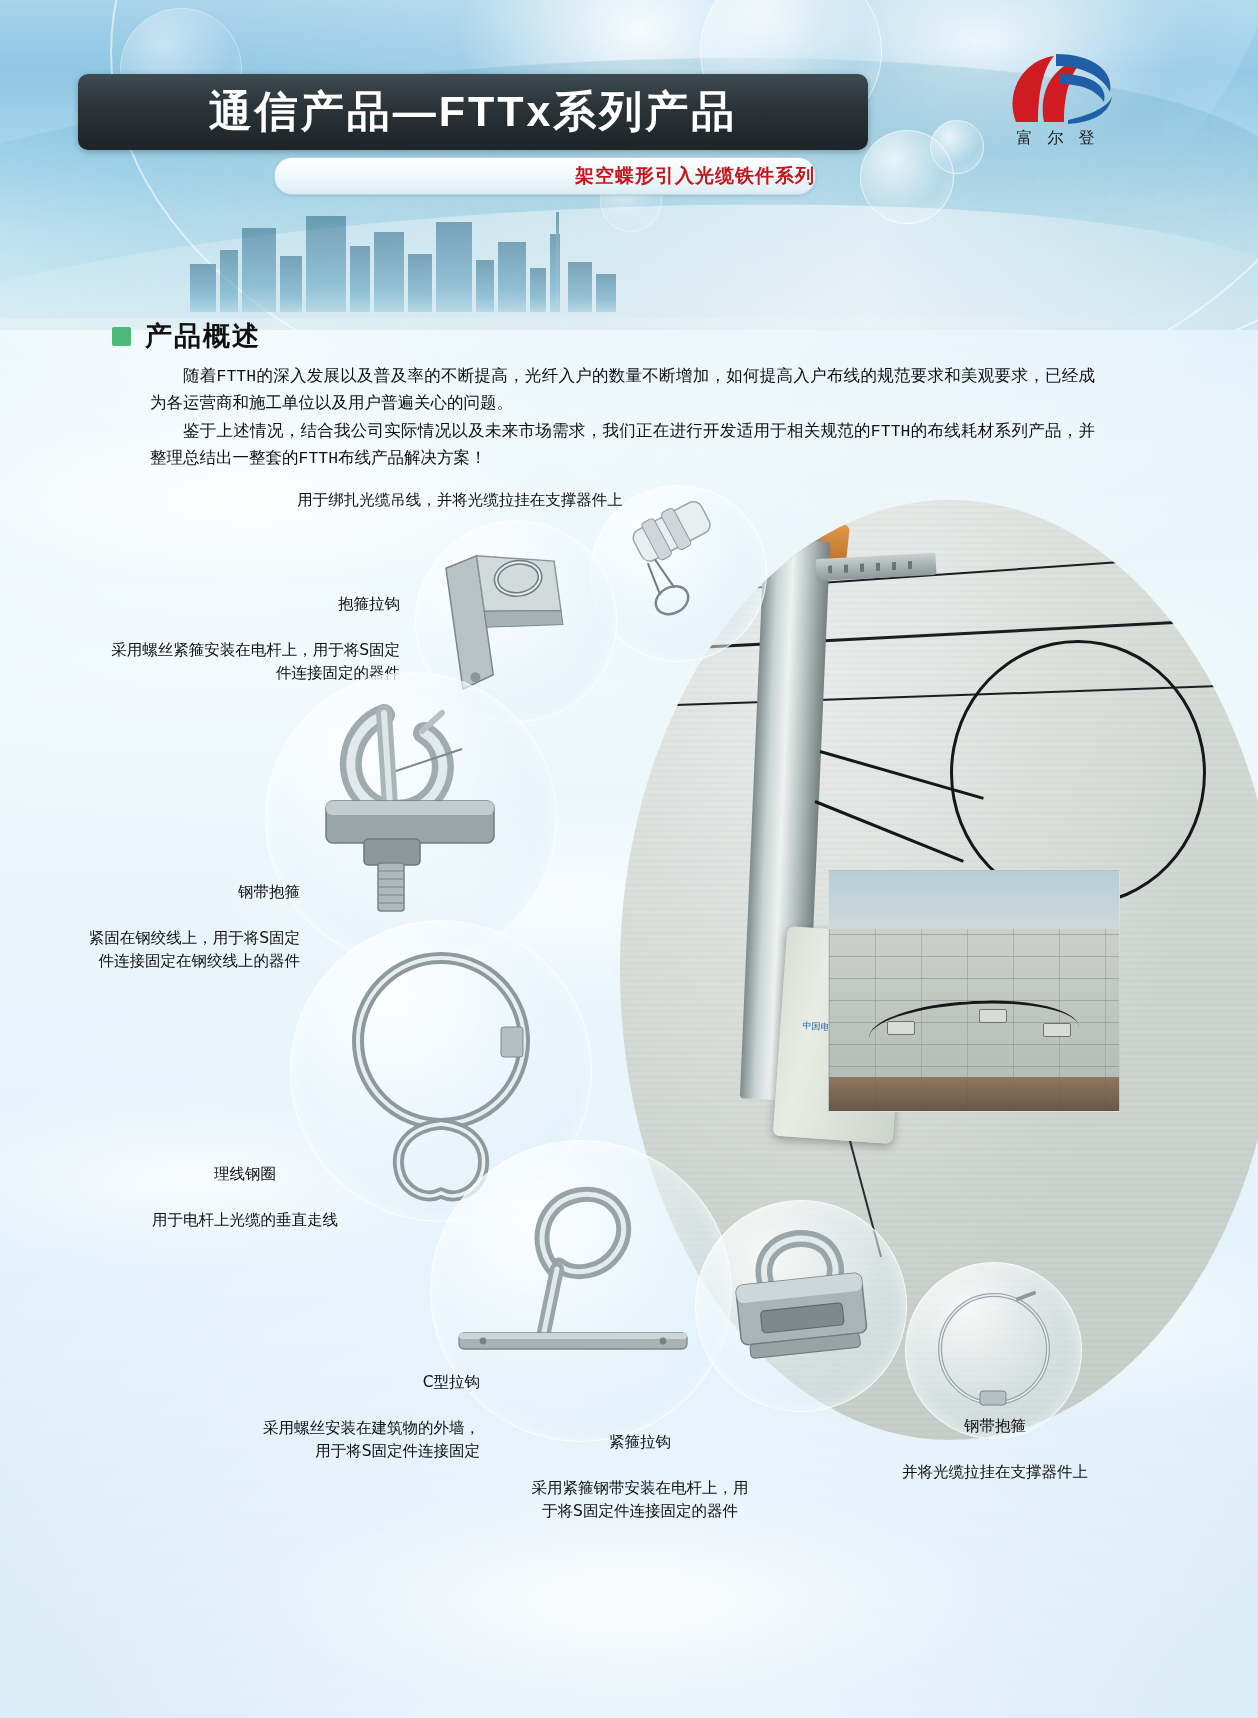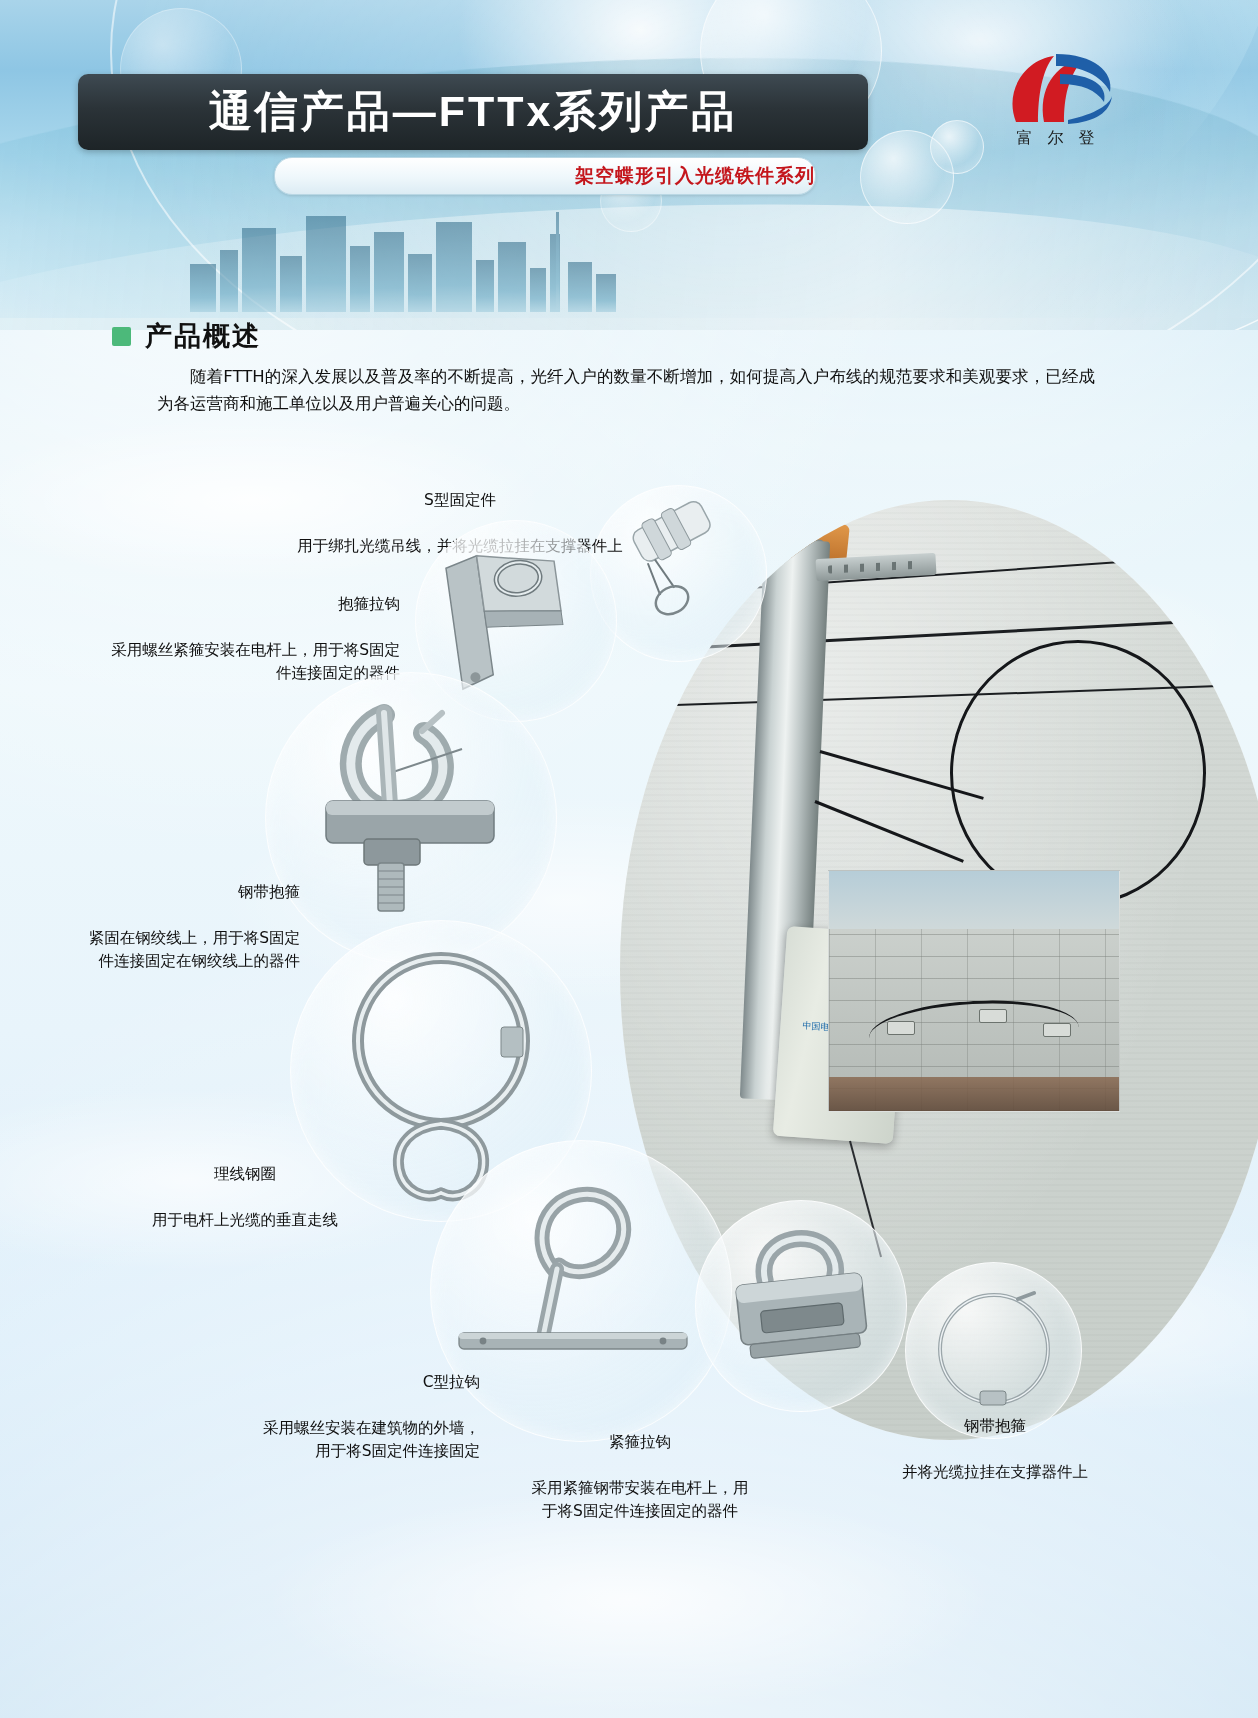--- a/index.html
+++ b/index.html
@@ -218,21 +218,21 @@
 
   .body-text {
     position: absolute;
     left: 150px; top: 363px;
     width: 945px;
     font-size: 16.5px;
     line-height: 27px;
     color: #101010;
     font-family: "DejaVu Sans", "Liberation Sans", sans-serif;
   }
-  .body-text p { margin: 0 0 1px 7px; text-indent: 2em; text-align: justify; }
+  .body-text p { margin: 0 0 1px 0; text-indent: 2em; text-align: justify; font-family: Liberation Mono, monospace; }
 
   
   .photo-circle {
     position: absolute;
     left: 620px; top: 500px;
     width: 660px; height: 940px;
     border-radius: 330px / 470px;
     overflow: hidden;
     box-shadow: 0 0 0 1px rgba(255,255,255,0.6) inset;
   }
@@ -446,20 +446,21 @@
     </div>
   </div>
 
   <div class="sec-head">
     <span class="sec-bullet"></span>
     <span class="sec-title">产品概述</span>
   </div>
 
   <div class="body-text">
     <p>随着FTTH的深入发展以及普及率的不断提高，光纤入户的数量不断增加，如何提高入户布线的规范要求和美观要求，已经成为各运营商和施工单位以及用户普遍关心的问题。</p>
+    <p>鉴于上述情况，结合我公司实际情况以及未来市场需求，我们正在进行开发适用于相关规范的FTTH的布线耗材系列产品，并整理总结出一整套的FTTH布线产品解决方案！</p>
   </div>
 
   <div class="photo-circle">
     <div class="photo-inner">
       <div class="wall-tex"></div>
 
       <div class="wire" style="left:0px; top:96px; width:680px; transform:rotate(-4deg);"></div>
       <div class="wire" style="left:0px; top:150px; width:680px; transform:rotate(-3deg); height:3px;"></div>
       <div class="wire" style="left:0px; top:206px; width:680px; transform:rotate(-2deg);"></div>
 
@@ -495,21 +496,20 @@
         <rect x="60" y="28" width="76" height="34" rx="9" fill="#e9eef0" stroke="#9aa6aa" stroke-width="1.5"></rect>
         <rect x="74" y="24" width="14" height="42" rx="4" fill="#cfd7da" stroke="#8e999d" stroke-width="1"></rect>
         <rect x="96" y="24" width="14" height="42" rx="4" fill="#cfd7da" stroke="#8e999d" stroke-width="1"></rect>
         <path d="M62 62 L58 96" stroke="#6f7a7e" stroke-width="2" fill="none"></path>
         <path d="M70 62 L74 96" stroke="#6f7a7e" stroke-width="2" fill="none"></path>
         <ellipse cx="66" cy="106" rx="17" ry="13" fill="none" stroke="#7b868a" stroke-width="2.5"></ellipse>
       </g>
     </svg>
   </div>
   <div class="cap center" style="left:200px; top:466px; width:520px;">
-    <span class="n">S型固定件</span>
     <span>用于绑扎光缆吊线，并将光缆拉挂在支撑器件上</span>
   </div>
 
   <div class="prod" style="left:415px; top:520px; width:200px; height:200px;">
     <svg width="200" height="200" viewBox="0 0 200 200">
       <g transform="rotate(-8 100 100)">
         <path d="M38 38 L70 30 L70 150 L38 160 Z" fill="#b9c3c6" stroke="#7b868a" stroke-width="1.5"></path>
         <path d="M70 30 L146 46 L146 96 L70 86 Z" fill="#d2dadc" stroke="#8b9599" stroke-width="1.5"></path>
         <path d="M70 86 L146 96 L146 110 L70 102 Z" fill="#a7b2b6" stroke="#7b868a" stroke-width="1"></path>
         <ellipse cx="108" cy="58" rx="22" ry="16" fill="none" stroke="#6f7a7e" stroke-width="5"></ellipse>

